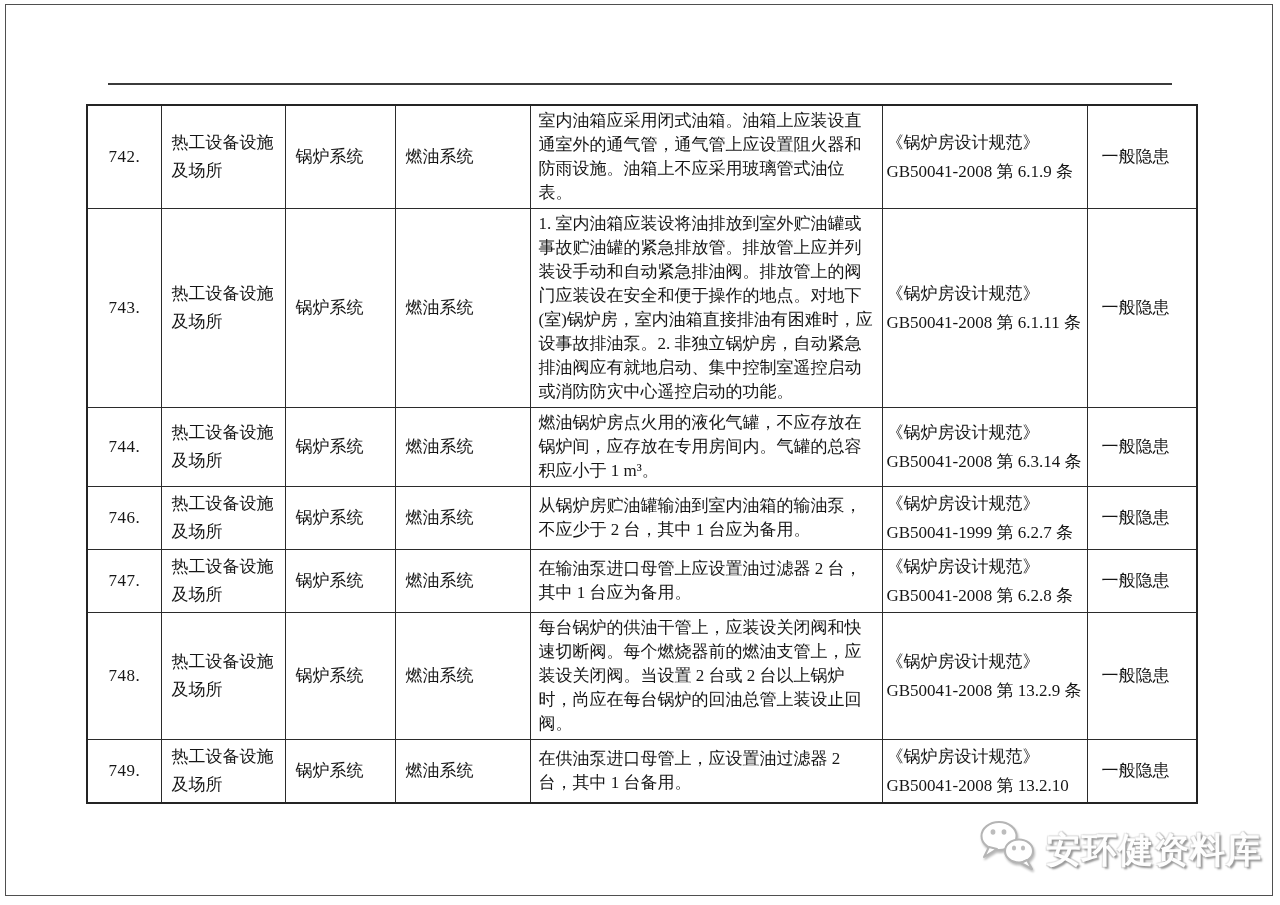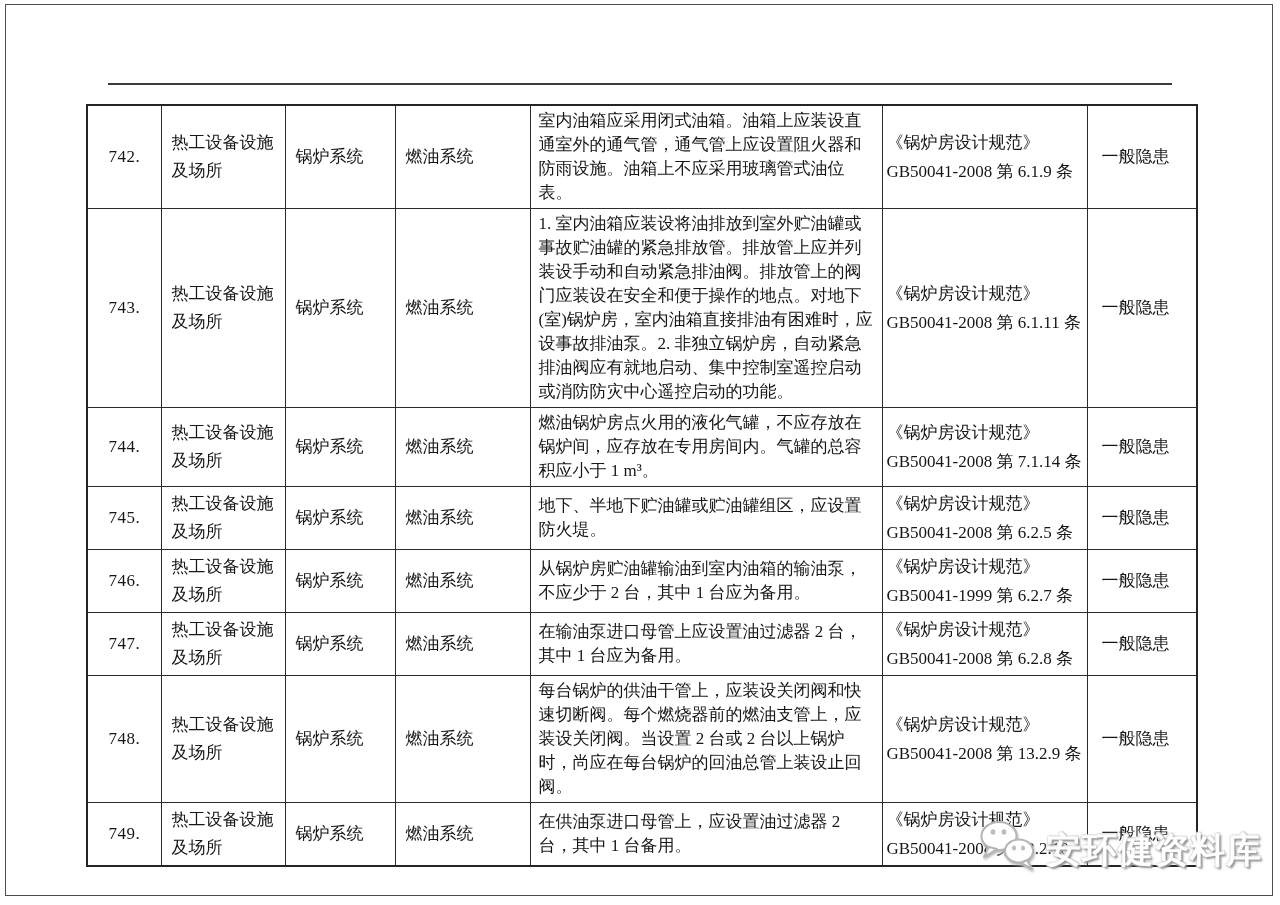--- a/index.html
+++ b/index.html
@@ -89,34 +89,21 @@
       </tr>
       <tr style="height: 70px;">
         <td class="td-num">744.</td>
         <td class="td-cat">热工设备设施
 及场所</td>
         <td class="td-sys">锅炉系统</td>
         <td class="td-sys">燃油系统</td>
         <td class="td-desc">燃油锅炉房点火用的液化气罐，不应存放在锅炉间，应存放在专用房间内。气罐的总容积应小于 1 m³。</td>
         <td class="td-ref">
           <div>《锅炉房设计规范》</div>
-          <div>GB50041-2008 第 7.1.14 条</div>
-        </td>
-        <td class="td-hazard">一般隐患</td>
-      </tr>
-      <tr style="height: 50px;">
-        <td class="td-num">745.</td>
-        <td class="td-cat">热工设备设施
-及场所</td>
-        <td class="td-sys">锅炉系统</td>
-        <td class="td-sys">燃油系统</td>
-        <td class="td-desc">地下、半地下贮油罐或贮油罐组区，应设置防火堤。</td>
-        <td class="td-ref">
-          <div>《锅炉房设计规范》</div>
-          <div>GB50041-2008 第 6.2.5 条</div>
+          <div>GB50041-2008 第 6.3.14 条</div>
         </td>
         <td class="td-hazard">一般隐患</td>
       </tr>
       <tr style="height: 50px;">
         <td class="td-num">746.</td>
         <td class="td-cat">热工设备设施
 及场所</td>
         <td class="td-sys">锅炉系统</td>
         <td class="td-sys">燃油系统</td>
         <td class="td-desc">从锅炉房贮油罐输油到室内油箱的输油泵，不应少于 2 台，其中 1 台应为备用。</td>

